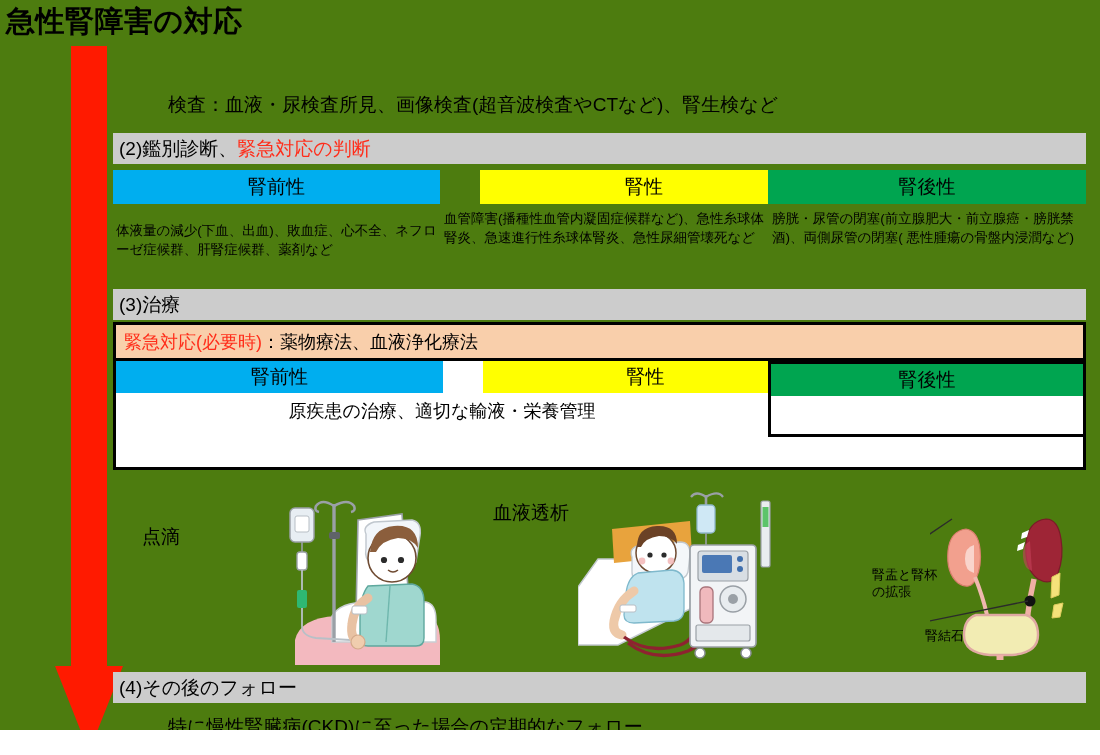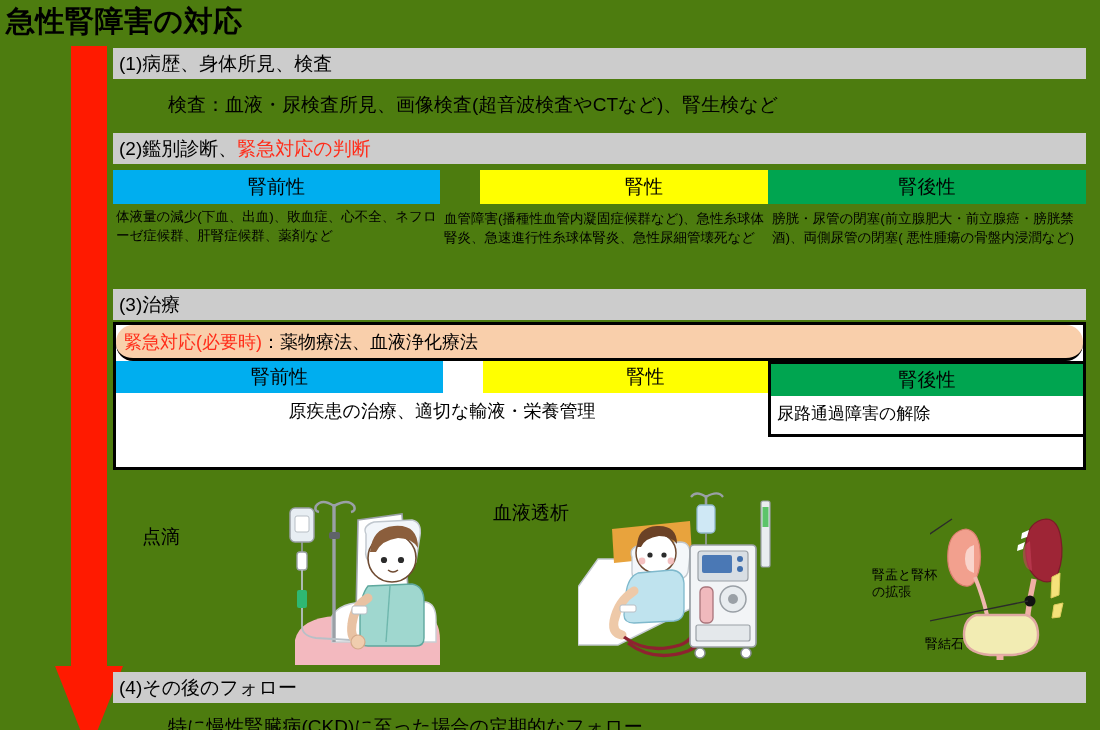--- a/index.html
+++ b/index.html
@@ -88,21 +88,20 @@
     position: absolute;
     left: 0; top: 0;
     width: 100%; height: 36px;
     background: #f9cfab;
     border-bottom: 3px solid #000000;
     font-size: 18px;
     line-height: 34px;
     padding-left: 8px;
     color: #ff2d1a;
     white-space: nowrap;
-    border-radius: 17px;
   }
   #emergency-band .blk { color: #000000; }
 
   #treat-main-text {
     position: absolute;
     left: 0; top: 74px;
     width: 652px;
     text-align: center;
     font-size: 18px;
     color: #000000;
@@ -157,51 +156,49 @@
 <body>
 
 <div id="page">
 
   <div id="page-title">急性腎障害の対応</div>
 
   <svg id="flow-arrow" viewBox="0 0 72 706">
     <polygon points="18,0 54,0 54,620 70,620 36,706 2,620 18,620" fill="#ff1a00"></polygon>
   </svg>
 
-  <div class="sec-header" style="top:48px;">(1)病歴、身体所見、検査</div>
   <div class="sec-body" style="left:168px; top:92px;">検査：血液・尿検査所見、画像検査(超音波検査やCTなど)、腎生検など</div>
 
   <div class="sec-header" style="top:133px;">
     <span>(2)鑑別診断、</span><span class="hl">緊急対応の判断</span>
   </div>
 
   <div class="cat-bar cat-pre" style="left:113px; top:170px; width:327px;">腎前性</div>
   <div class="cat-bar cat-ren" style="left:440px; top:170px; width:328px;">腎性</div>
   <div class="cat-bar cat-post" style="left:768px; top:170px; width:318px;">腎後性</div>
 
-  <div class="cat-desc" style="left:116px; top:207px; width:322px;">体液量の減少(下血、出血)、敗血症、心不全、ネフローゼ症候群、肝腎症候群、薬剤など</div>
+  <div class="cat-desc" style="left:116px; top:221px; width:322px;">体液量の減少(下血、出血)、敗血症、心不全、ネフローゼ症候群、肝腎症候群、薬剤など</div>
   <div class="cat-desc" style="left:772px; top:209px; width:314px;">膀胱・尿管の閉塞(前立腺肥大・前立腺癌・膀胱禁酒)、両側尿管の閉塞( 悪性腫瘍の骨盤内浸潤など)</div>
   <div class="cat-desc" style="left:444px; top:209px; width:322px;">血管障害(播種性血管内凝固症候群など)、急性糸球体腎炎、急速進行性糸球体腎炎、急性尿細管壊死など</div>
 
   <div class="sec-header" style="top:289px;">(3)治療</div>
 
   <div id="treat-box">
 
     <div id="emergency-band">
       <span>緊急対応(必要時)</span><span class="blk">：薬物療法、血液浄化療法</span>
     </div>
 
     <div class="cat-bar cat-pre" style="left:0px; top:36px; width:327px; height:32px; line-height:32px;">腎前性</div>
     <div class="cat-bar cat-ren" style="left:327px; top:36px; width:325px; height:32px; line-height:32px;">腎性</div>
 
     <div id="treat-main-text">原疾患の治療、適切な輸液・栄養管理</div>
 
     <div id="postrenal-subbox">
       <div class="hdr">腎後性</div>
-      <div class="txt">尿路通過障害の解除</div>
     </div>
   </div>
 
   <div class="illus-label" style="left:142px; top:524px;">点滴</div>
 
   <svg class="illus" style="left:240px; top:490px;" width="215" height="175" viewBox="0 0 215 175">
 
     <path d="M55,150 Q60,128 96,126 L185,126 Q200,128 200,150 L200,175 L55,175 Z" fill="#f3b9bf"></path>
 
     <path d="M118,30 L162,24 L170,122 L116,126 Z" fill="#ffffff" stroke="#9aa0a6" stroke-width="1.6"></path>
@@ -287,21 +284,21 @@
     <rect x="183" y="14" width="9" height="66" rx="2" fill="#e9edf0" stroke="#9aa0a6" stroke-width="1.2"></rect>
     <rect x="184.5" y="20" width="6" height="20" fill="#5cc46a"></rect>
   </svg>
 
 
   <div class="kidney-callout" style="left:872px; top:566px;">
     <div>腎盂と腎杯</div>
     <div>の拡張</div>
   </div>
 
-  <div class="kidney-callout" style="left:925px; top:627px;margin-top:8px;">腎結石</div>
+  <div class="kidney-callout" style="left:925px; top:627px;">腎結石</div>
 
   <svg class="illus" style="left:930px; top:505px;" width="160" height="155" viewBox="0 0 160 155">
 
     <path d="M36,24 q-16,2 -18,22 q-2,22 10,32 q12,8 18,-4 q6,-14 4,-30 q-2,-18 -14,-20 z" fill="#f2a08e" stroke="#d97f6d" stroke-width="1.2"></path>
     <path d="M44,40 q-9,2 -9,14 q0,12 9,14" fill="#ffffff" opacity="0.55"></path>
 
     <path d="M45,72 q8,20 12,38 q3,10 5,16" fill="none" stroke="#f0b8ae" stroke-width="4"></path>
 
     <path d="M116,14 q-18,2 -20,24 q-2,26 12,36 q14,8 20,-6 q6,-16 3,-34 q-3,-20 -15,-20 z" fill="#9e2536" stroke="#7a1b28" stroke-width="1.2"></path>
     <path d="M100,36 q-8,4 -7,16 q1,12 9,14" fill="#c4415a" opacity="0.6"></path>

